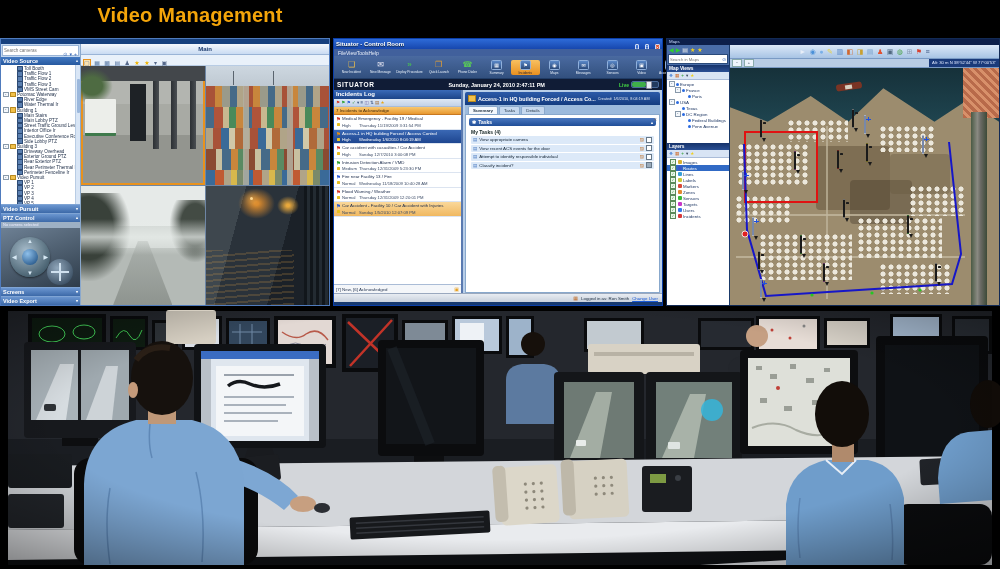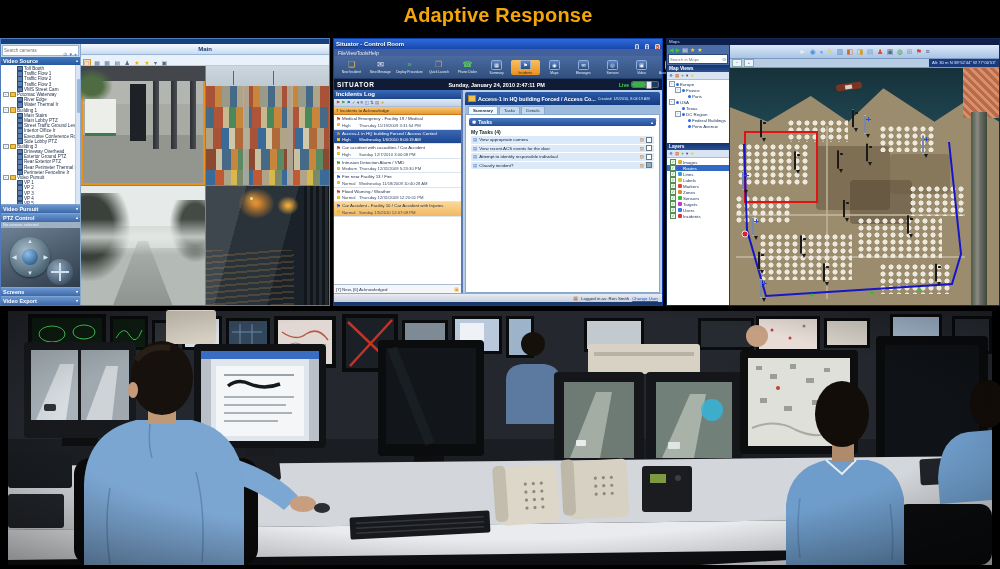--- a/index.html
+++ b/index.html
@@ -231,21 +231,21 @@
   .mk.mk-plus .mh:before{content:"";position:absolute;left:1px;top:2.5px;width:4.5px;height:1.5px;background:#2050e0;}
   .mk.mk-plus .mt{display:none;}
   
   .photo{position:absolute;left:0;top:308px;}
 </style>
 </head>
 <body>
 
 <div class="stage">
 
-  <div class="hdr h2">Adaptive Response</div>
+  <div class="hdr h1">Video Management</div>
 
   <div class="app" id="vms">
     <div class="vms-titlebar"></div>
     <div class="vms-body">
       <div class="vms-side">
         <div class="vms-search">
           <input placeholder="Search cameras" style="">
           <span><span class="sic">⊙</span><span class="sic">▾</span><span class="sic">+</span></span>
         </div>
         <div class="blue-hdr">

